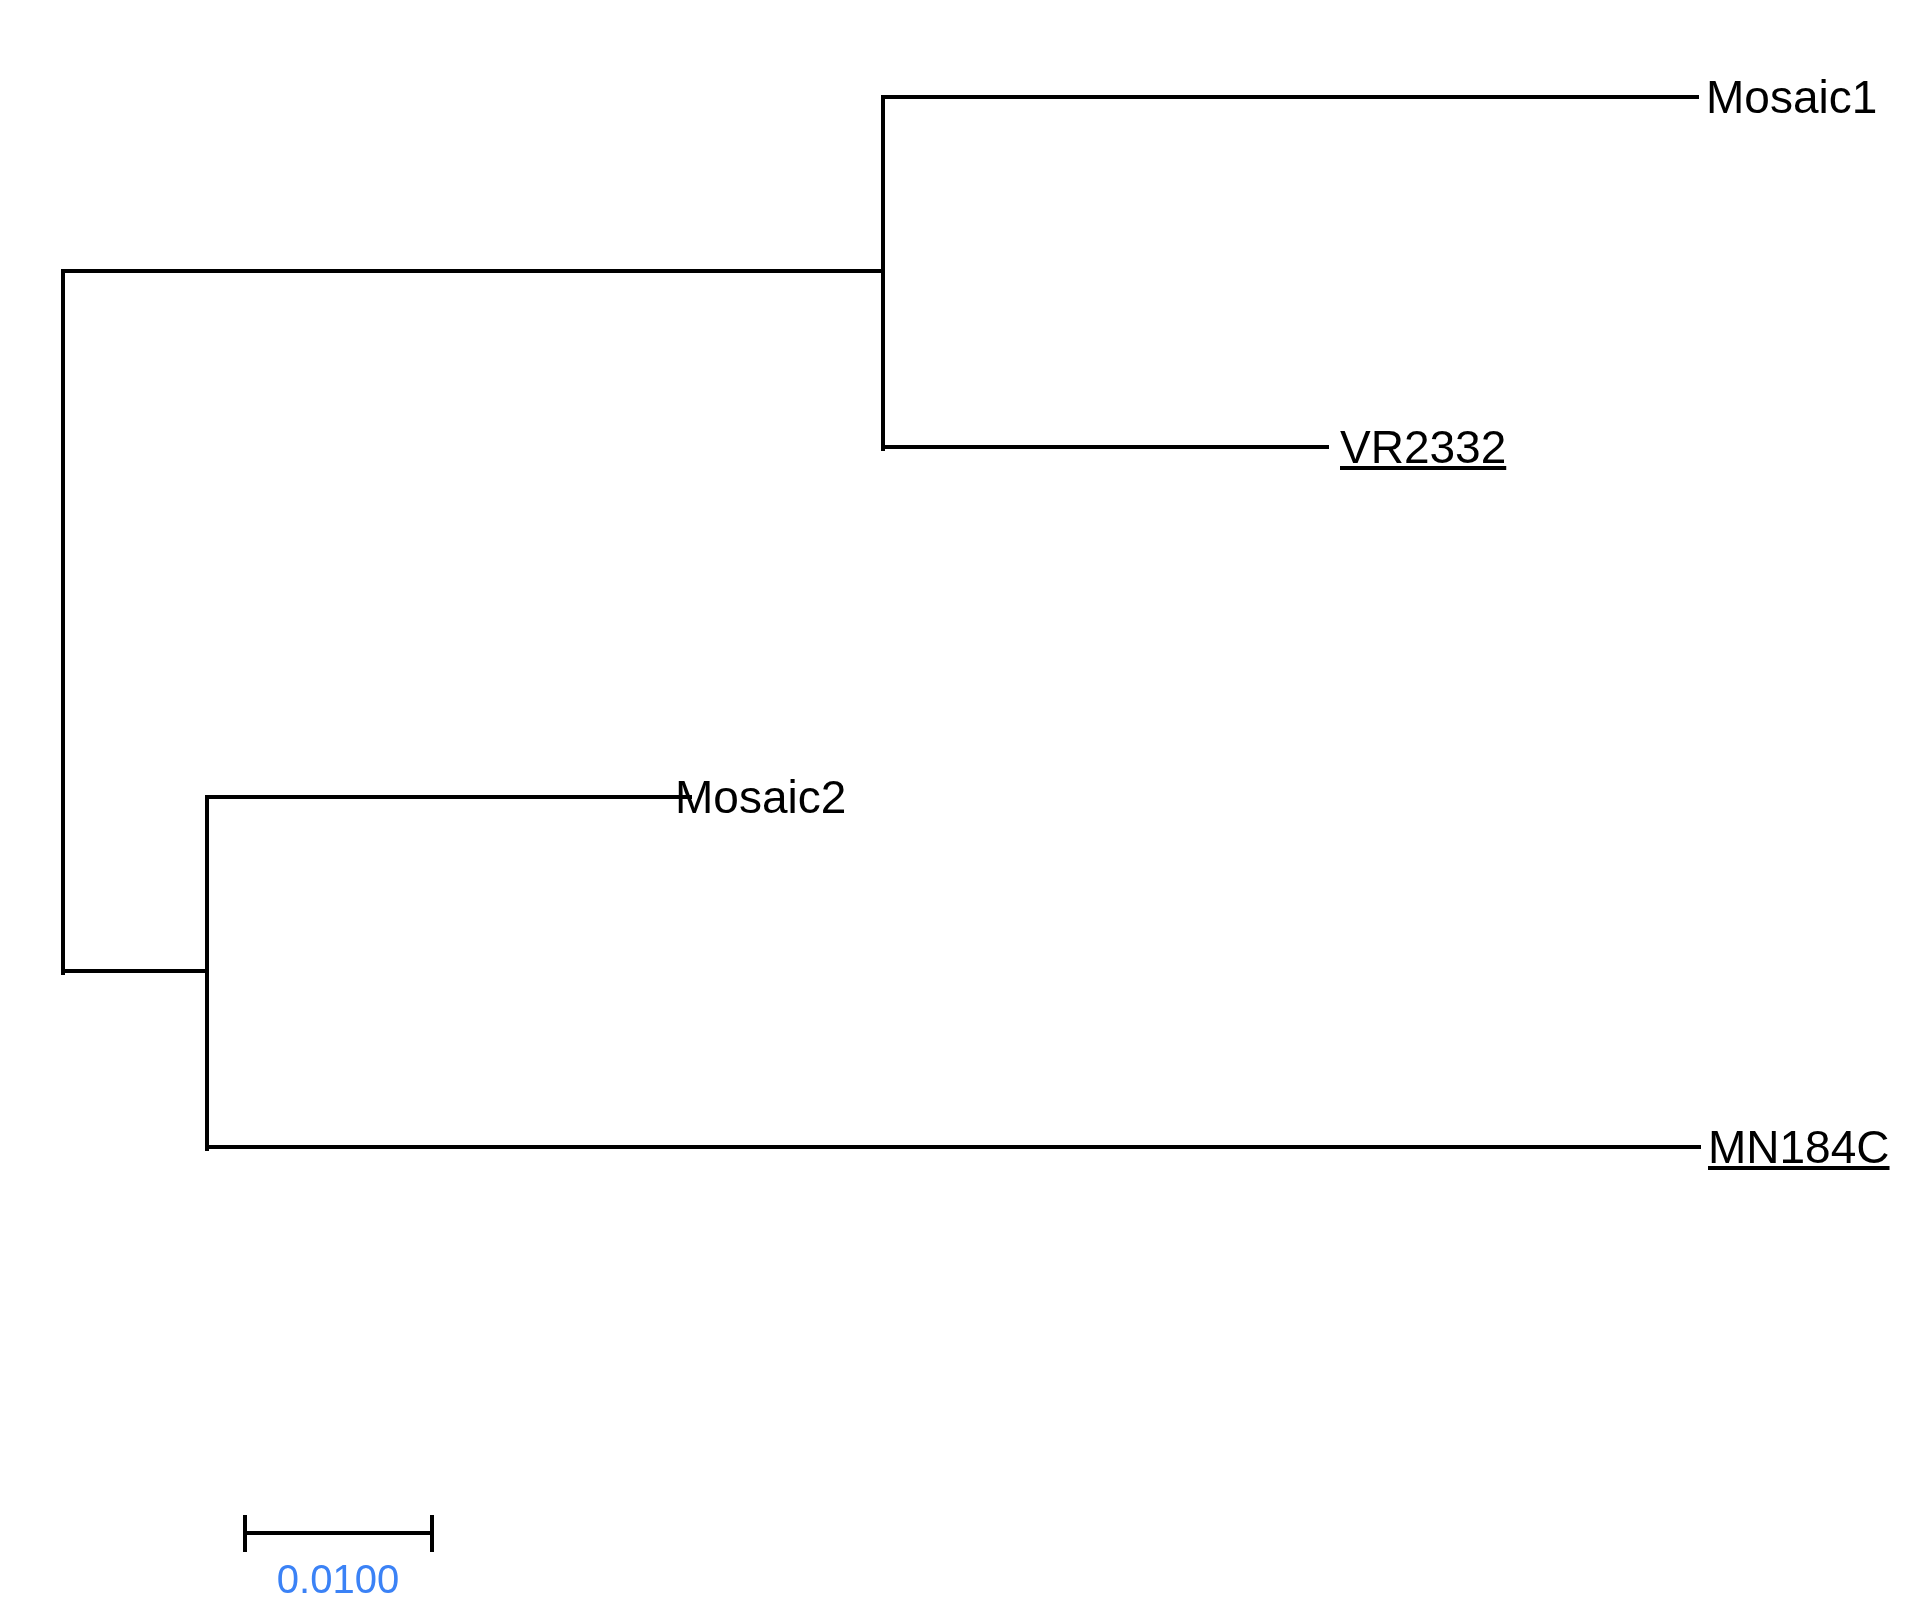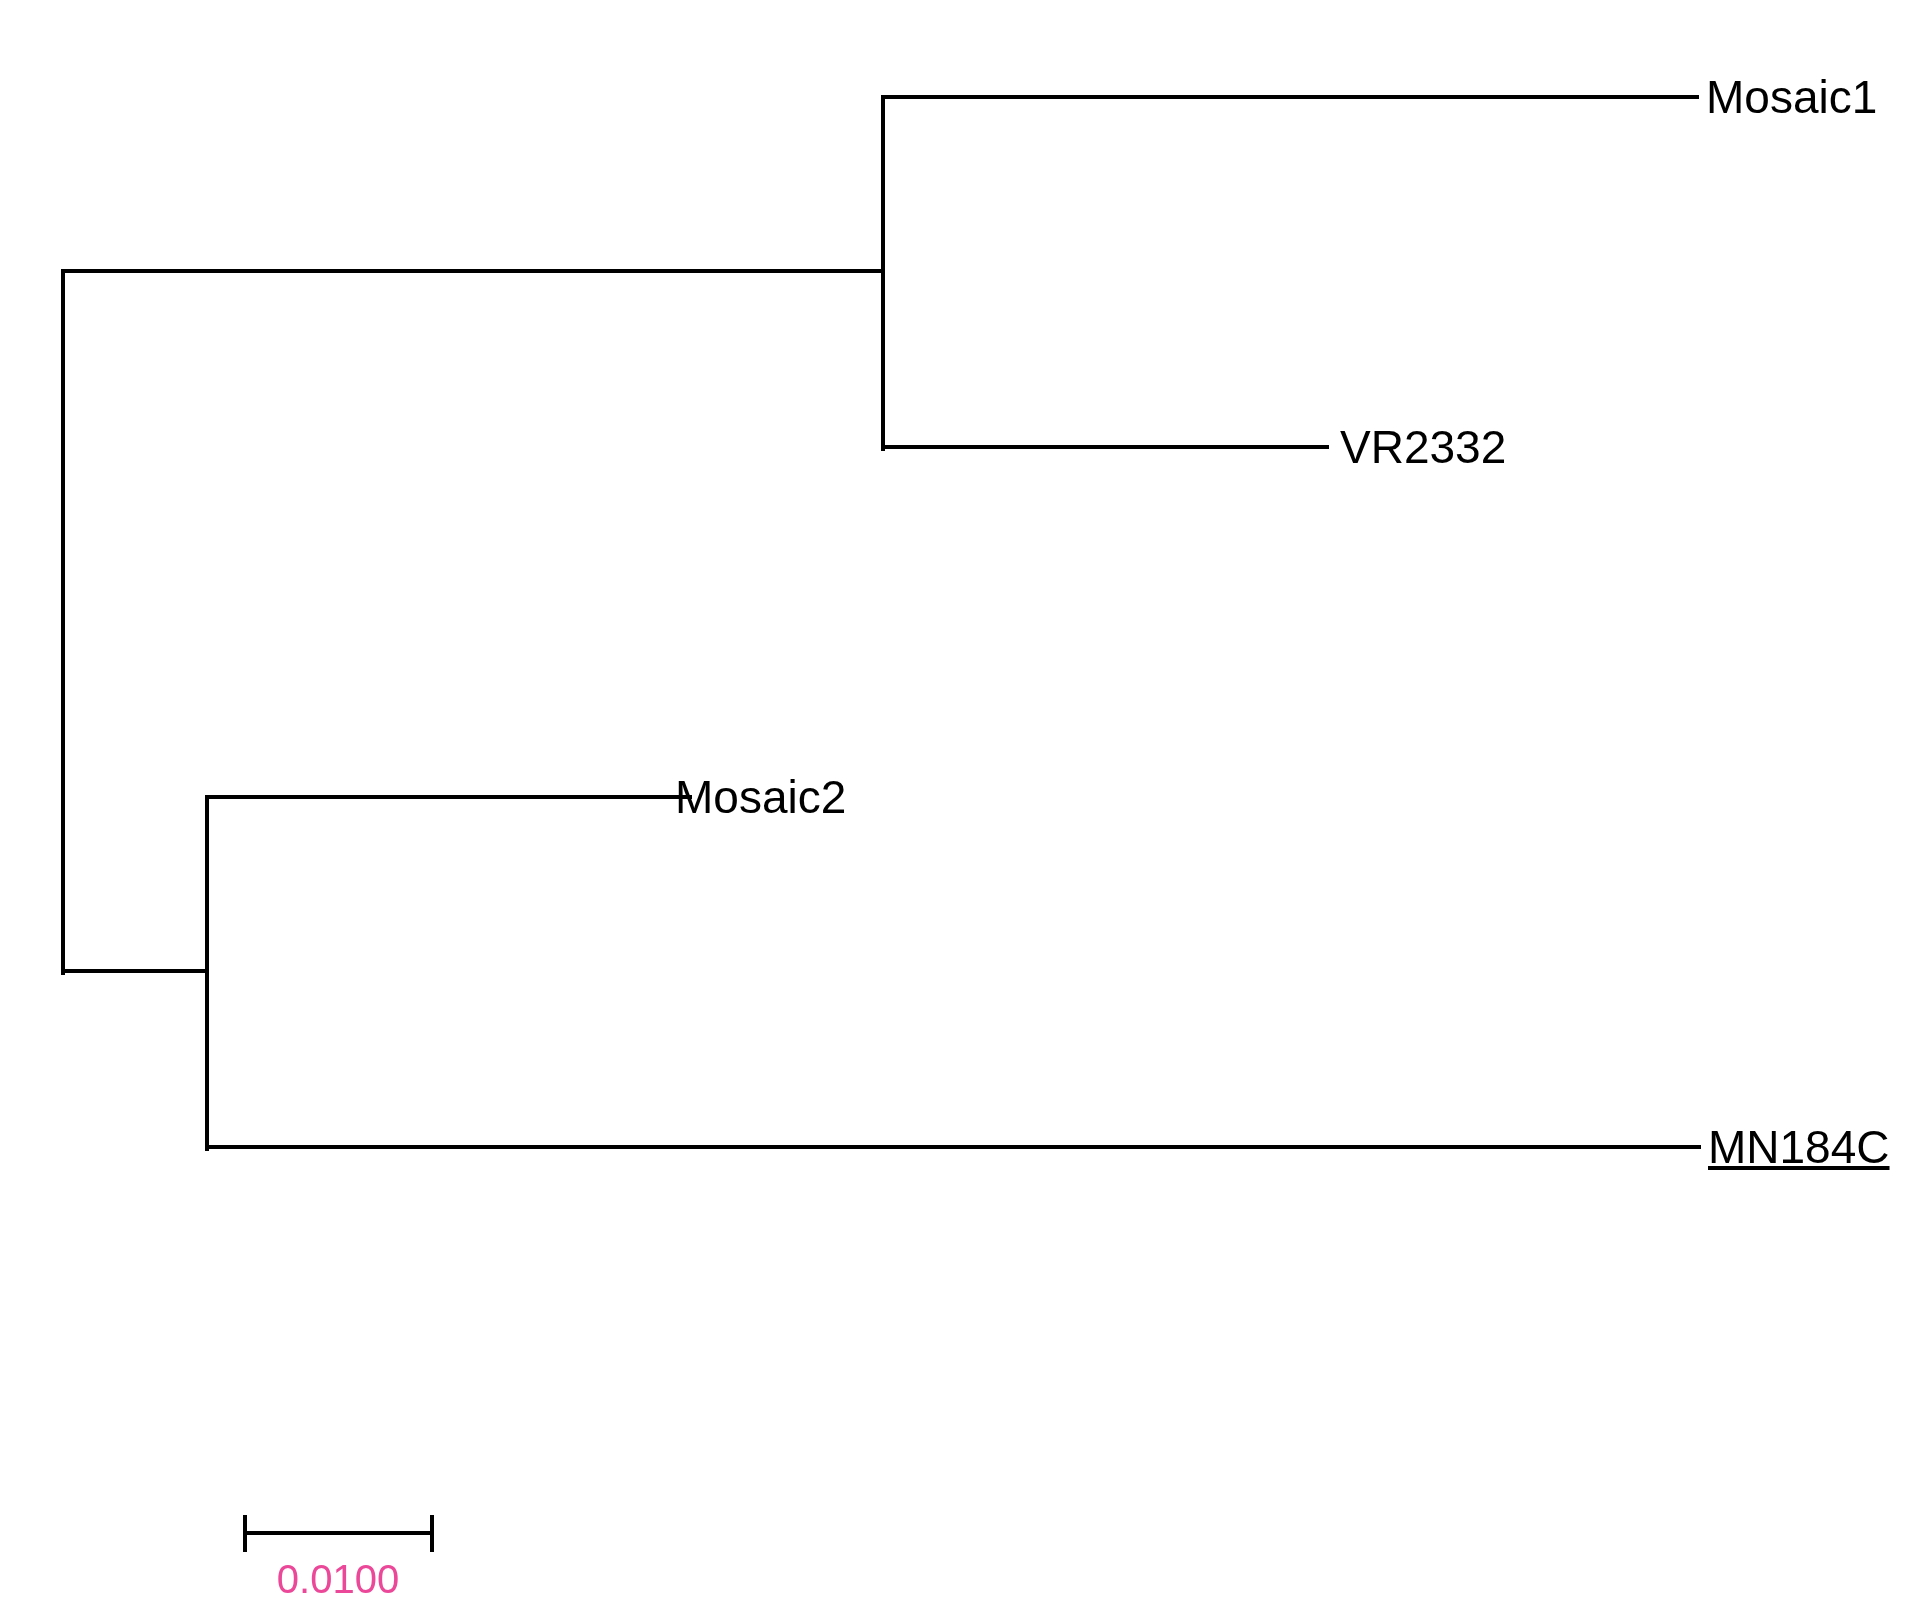--- a/index.html
+++ b/index.html
@@ -37,21 +37,21 @@
 
   
   .scalebar-label {
     position: absolute;
     left: 238px;
     top: 1556px;
     width: 200px;
     text-align: center;
     font-size: 40px;
     line-height: 46px;
-    color: #ec4899;
+    color: #3b82f6;
   }
 </style>
 </head>
 <body>
 
 <div class="canvas">
 
   <div class="line vline" style="left:61px; top:269px; height:706px;"></div>
 
   <div class="line hline" style="left:61px; top:269px; width:824px;"></div>
@@ -65,21 +65,21 @@
   <div class="line hline" style="left:61px; top:969px; width:148px;"></div>
 
   <div class="line vline" style="left:205px; top:795px; height:356px;"></div>
 
   <div class="line hline" style="left:205px; top:795px; width:487px;"></div>
 
   <div class="line hline" style="left:205px; top:1145px; width:1496px;"></div>
 
   <div class="tip-label" style="left:1706px; top:70px;">Mosaic1</div>
 
-  <div class="tip-label" style="left:1340px; top:420px;">VR2332</div>
+  <div class="tip-label" style="left:1340px; top:420px;text-decoration:underline;">VR2332</div>
 
   <div class="tip-label" style="left:675px; top:770px;">Mosaic2</div>
 
   <div class="tip-label" style="left:1708px; top:1120px;text-decoration:underline;">MN184C</div>
 
   <div>
     <div class="line hline" style="left:243px; top:1531px; width:191px;"></div>
     <div class="line vline" style="left:243px; top:1515px; height:37px;"></div>
     <div class="line vline" style="left:430px; top:1515px; height:37px;"></div>
     <div class="scalebar-label">0.0100</div>

